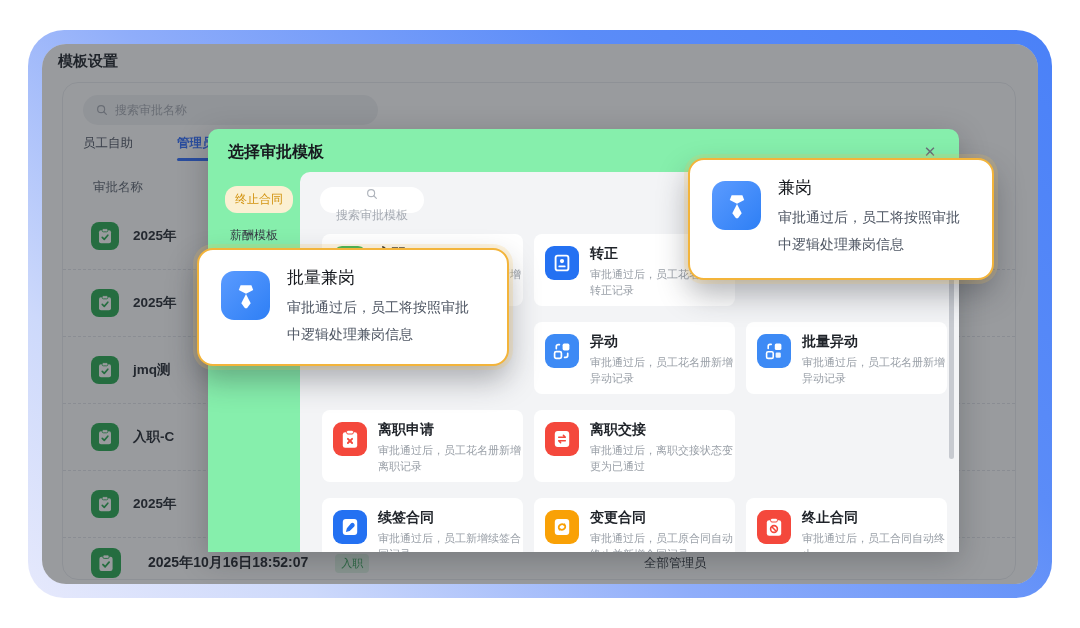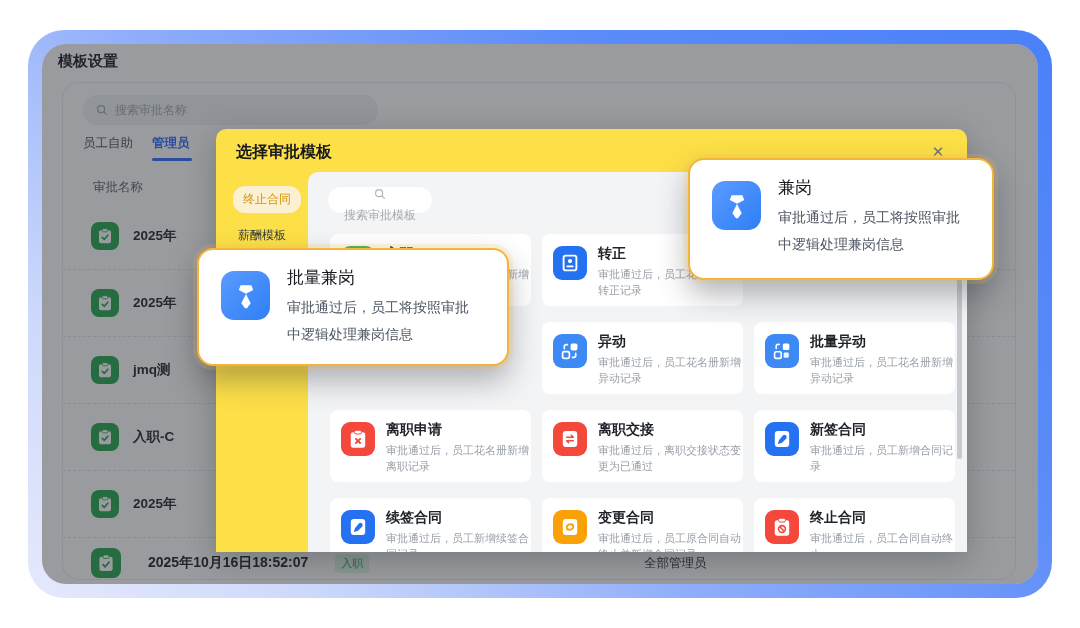--- a/index.html
+++ b/index.html
@@ -13,42 +13,42 @@
   #page{position:relative;width:996px;height:540px;background:#ffffff;border-radius:24px;overflow:hidden;}
 
   .page-title{position:absolute;left:16px;top:8px;font-size:15px;font-weight:bold;color:#1f2329;}
 
   #content-card{position:absolute;left:20px;top:38px;width:954px;height:498px;background:#fff;
     border:1px solid #ebedf0;border-radius:16px;}
   .search-pill{position:absolute;display:flex;align-items:center;gap:6px;background:#f1f2f4;border-radius:15px;
     padding:0 12px;color:#a6abb3;font-size:12px;}
   .search-pill svg{width:14px;height:14px;flex:0 0 auto;}
   #page-search{left:20px;top:12px;width:295px;height:30px;}
-  #page-tabs{position:absolute;left:20px;top:52px;display:flex;gap:19px;font-size:12.5px;color:#4e5563;}
+  #page-tabs{position:absolute;left:20px;top:52px;display:flex;gap:44px;font-size:12.5px;color:#4e5563;}
   .page-tab{position:relative;cursor:pointer;}
   .page-tab.active{color:#3370ff;font-weight:bold;}
   .page-tab.active::after{content:"";position:absolute;left:0;bottom:-9px;width:40px;height:3px;border-radius:2px;background:#3370ff;}
   #table-header{position:absolute;left:30px;top:96px;font-size:12.5px;color:#5f6672;}
   #table-rows{position:absolute;left:0;top:120px;width:100%;}
   .t-row{display:flex;align-items:center;gap:14px;height:67px;padding-left:28px;border-bottom:1px dashed #e4e6ea;}
   .t-row .row-icon{width:28px;height:28px;border-radius:8px;background:#2aab52;display:flex;align-items:center;justify-content:center;}
   .t-row .row-icon svg{width:20px;height:20px;}
   .t-row .row-name{font-size:13.5px;font-weight:bold;color:#262b33;}
   #bottom-row{position:absolute;left:0;top:455px;width:100%;height:50px;display:flex;align-items:center;gap:27px;padding-left:28px;}
   #bottom-row .row-icon{width:30px;height:30px;border-radius:8px;background:#2aab52;display:flex;align-items:center;justify-content:center;}
   #bottom-row .row-icon svg{width:22px;height:22px;}
   #bottom-row .row-name{font-size:14px;font-weight:bold;color:#23272e;}
   .badge{font-size:11px;color:#3aa45b;background:#e1f5e8;border-radius:4px;padding:2px 6px;}
   .admin-cell{position:absolute;left:581px;top:17px;font-size:12.5px;color:#33383f;}
 
   
   #overlay{position:absolute;left:0;top:0;width:100%;height:100%;background:rgba(33,37,44,0.46);z-index:5;}
 
   
-  #modal{position:absolute;left:174px;top:85px;width:751px;height:423px;background:#fde047;
+  #modal{position:absolute;left:166px;top:85px;width:751px;height:423px;background:#86efac;
     border-radius:10px 10px 0 0;z-index:10;overflow:hidden;box-shadow:0 8px 30px rgba(20,22,28,.25);}
   #modal-title{position:absolute;left:20px;top:13px;font-size:16px;font-weight:bold;color:#171a1f;}
   #modal-close{position:absolute;right:18px;top:12px;width:22px;height:22px;display:flex;align-items:center;justify-content:center;
     font-size:15px;color:#6b7078;cursor:pointer;}
   #modal-sidebar{position:absolute;left:0;top:43px;width:92px;}
   .side-item{margin:14px 0 0 22px;font-size:12px;color:#363b44;cursor:pointer;white-space:nowrap;}
   .side-item.active{margin-left:17px;background:#fbf0d2;color:#d29310;border-radius:12px;padding:5px 10px;display:inline-block;}
   #modal-panel{position:absolute;left:92px;top:43px;width:659px;height:380px;background:#f3f4f6;border-radius:10px 10px 0 0;}
   #modal-search{left:112px;top:58px;width:104px;height:26px;background:#ffffff;border-radius:13px;z-index:2;flex-direction:column;}
   #card-grid{position:absolute;left:0;top:0;width:100%;height:100%;z-index:1;}
@@ -230,30 +230,20 @@
               </div>
               <div class="tpl-card" style="left: 234px; top: 238px;">
                 <span class="c-icon" style="background:#f4483c">
                   <svg viewBox="0 0 24 24">
                     <rect x="4.8" y="4" width="14.4" height="16" rx="3" fill="#fff"></rect>
                     <path d="M8.7 10.2h6.6l-1.9-1.9M15.3 13.8H8.7l1.9 1.9" fill="none" stroke="#f4483c" stroke-width="1.6" stroke-linecap="round" stroke-linejoin="round"></path>
                   </svg>
                 </span>
                 <span class="c-title">离职交接</span>
                 <span class="c-desc">审批通过后，离职交接状态变更为已通过</span>
-              </div>
-              <div class="tpl-card" style="left: 446px; top: 238px;">
-                <span class="c-icon" style="background:#2471f2">
-                  <svg viewBox="0 0 24 24">
-                    <rect x="4.8" y="4" width="14.4" height="16" rx="3" fill="#fff"></rect>
-                    <path d="M13.1 8.2a2.3 2.3 0 0 1 3.2 3.2l-4.6 4.6-3.8 1 1-3.8z" fill="#2471f2"></path>
-                  </svg>
-                </span>
-                <span class="c-title">新签合同</span>
-                <span class="c-desc">审批通过后，员工新增合同记录</span>
               </div>
               <div class="tpl-card" style="left: 22px; top: 326px;">
                 <span class="c-icon" style="background:#2471f2">
                   <svg viewBox="0 0 24 24">
                     <rect x="4.8" y="4" width="14.4" height="16" rx="3" fill="#fff"></rect>
                     <path d="M13.1 8.2a2.3 2.3 0 0 1 3.2 3.2l-4.6 4.6-3.8 1 1-3.8z" fill="#2471f2"></path>
                   </svg>
                 </span>
                 <span class="c-title">续签合同</span>
                 <span class="c-desc">审批通过后，员工新增续签合同记录</span>

